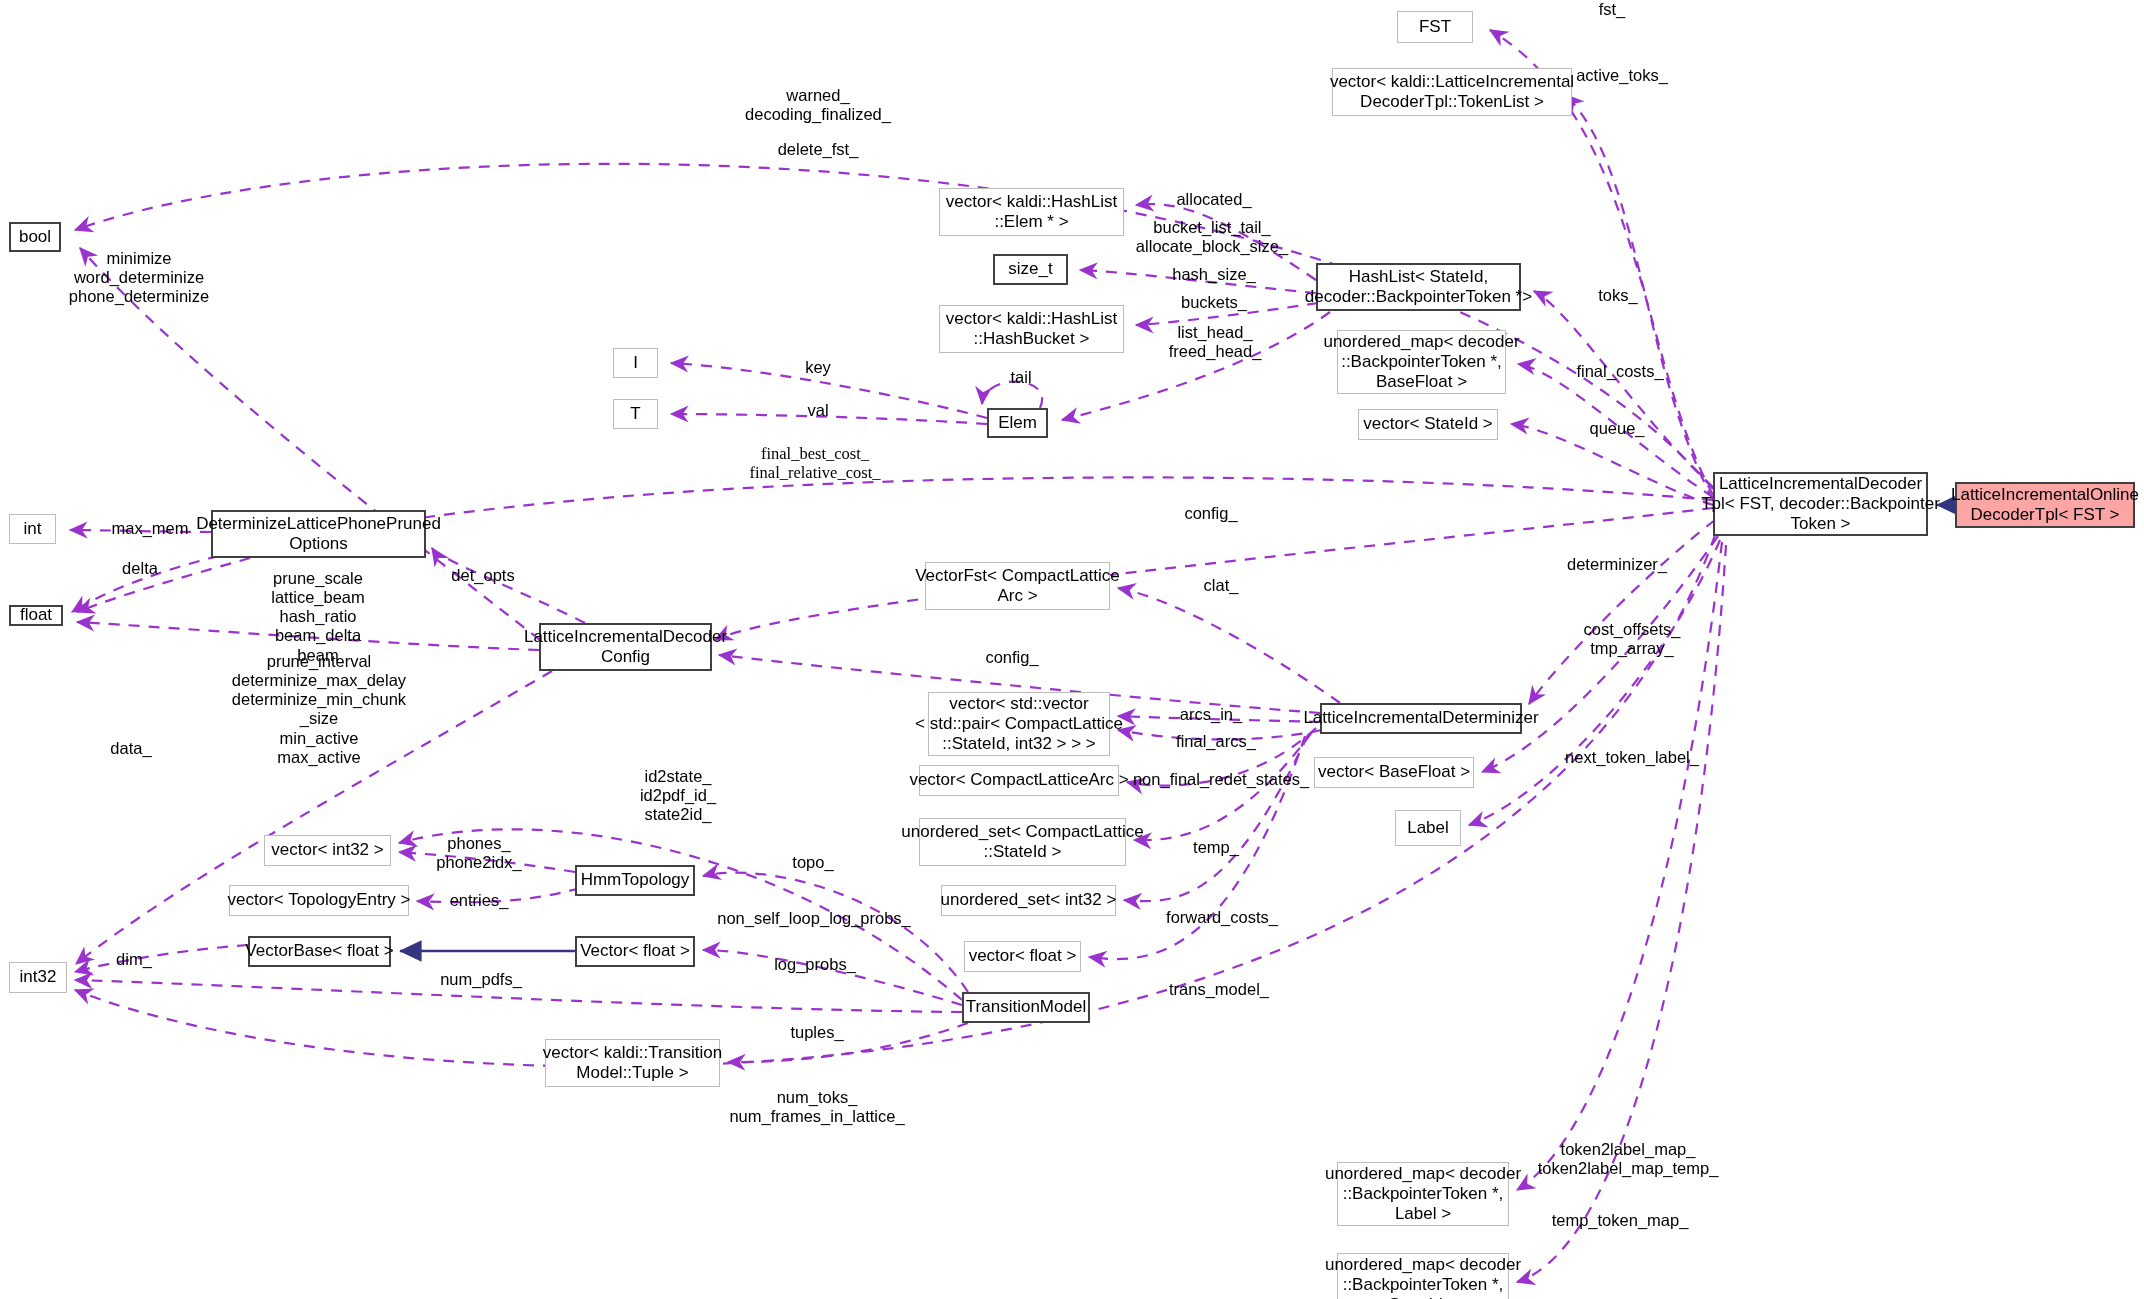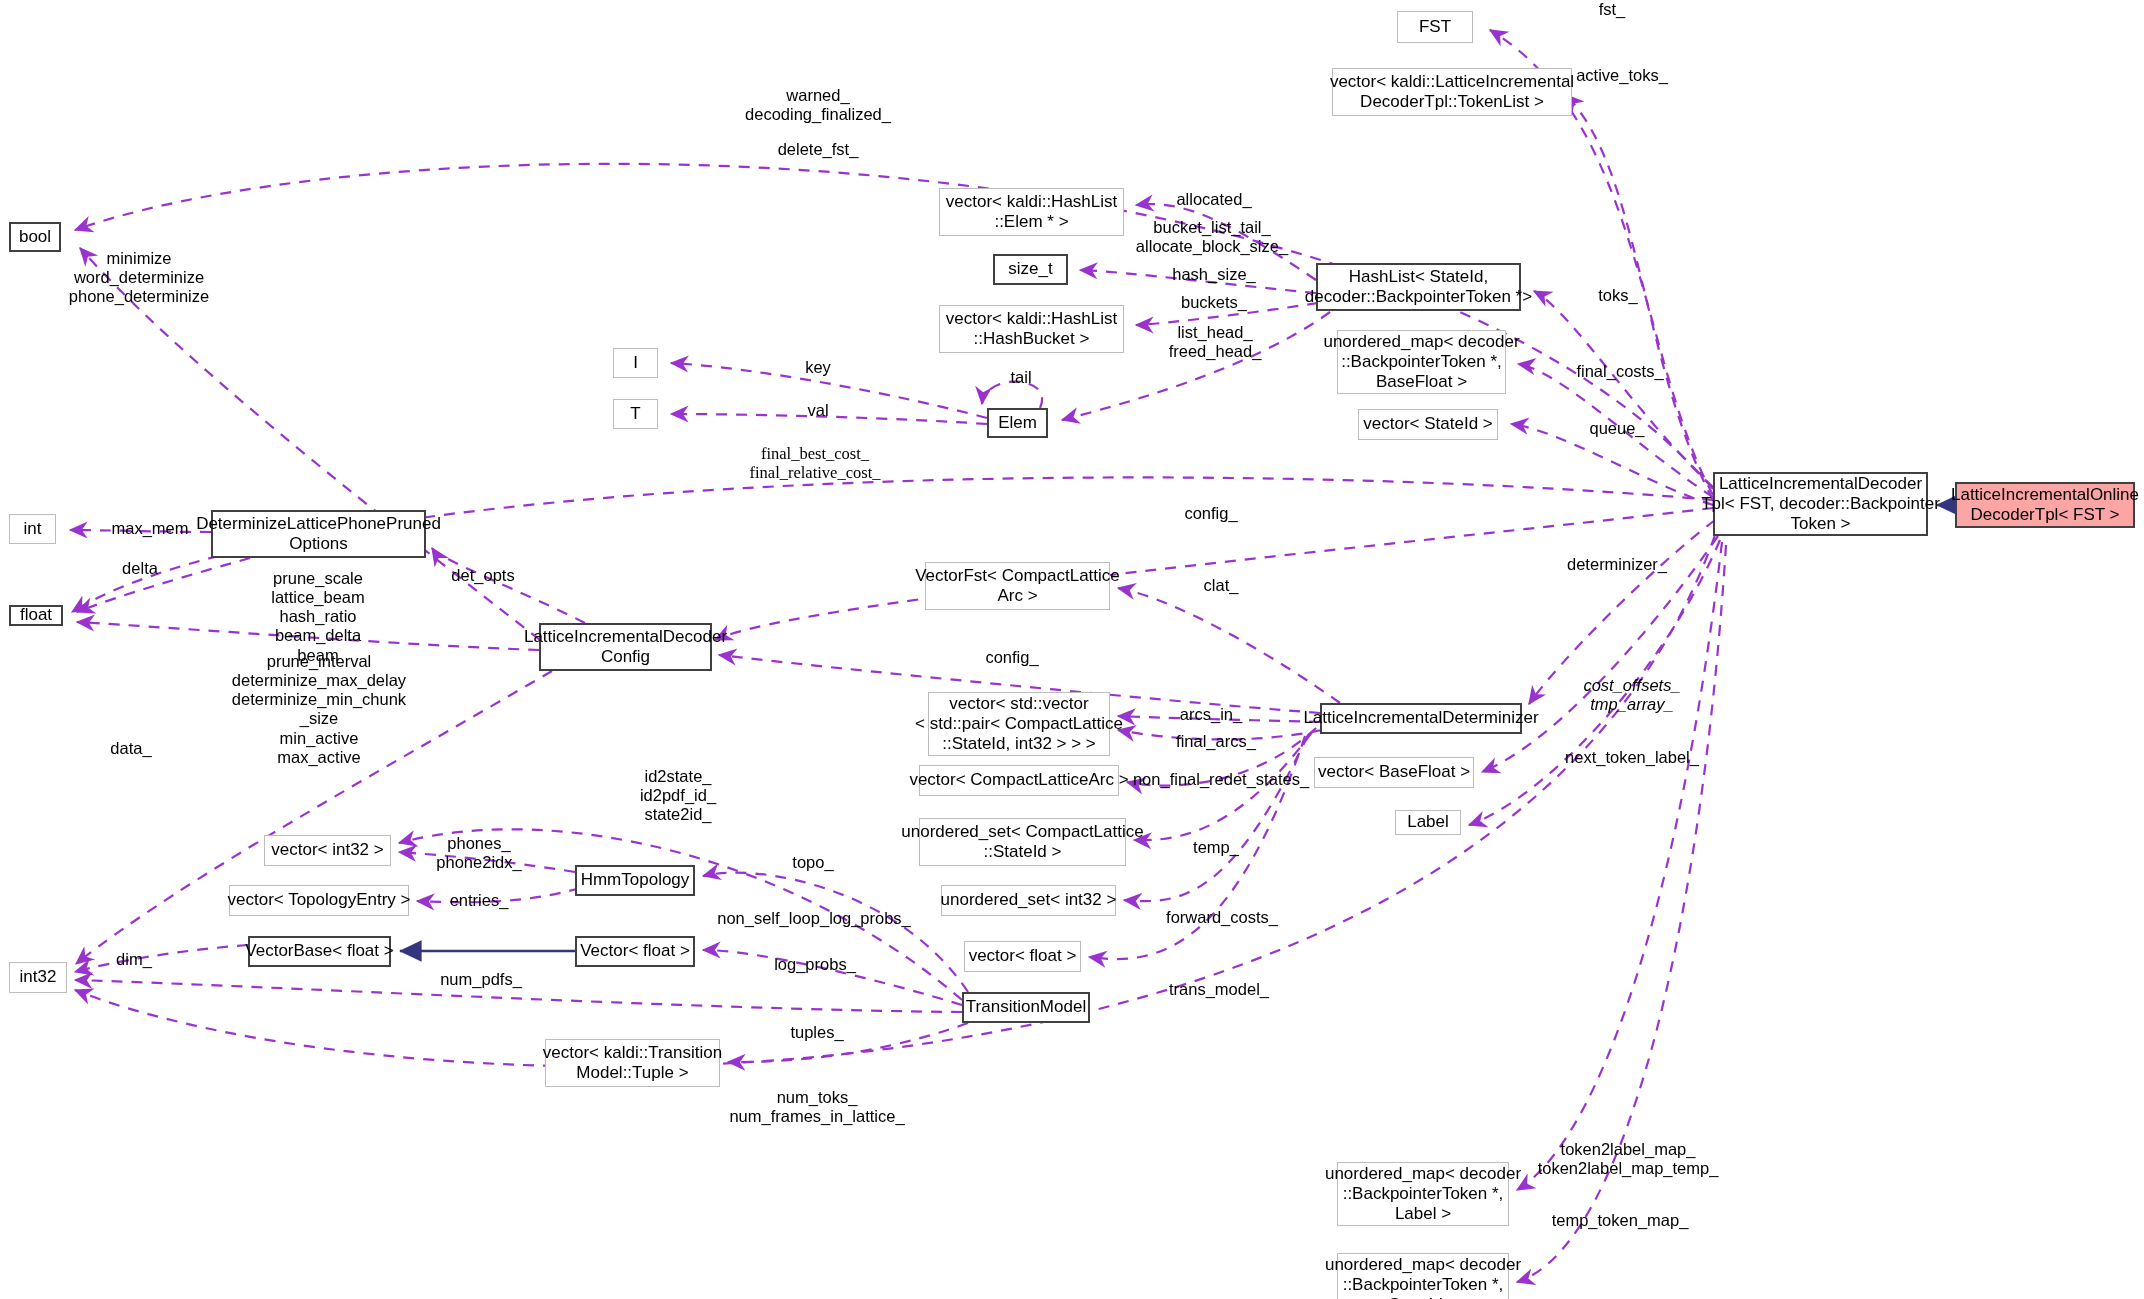--- a/index.html
+++ b/index.html
@@ -203,21 +203,21 @@
 Config</div>
       <div class="node thin" style="left: 928px; top: 692px; width: 182px; height: 64px;">vector&lt; std::vector
 &lt; std::pair&lt; CompactLattice
 ::StateId, int32 &gt; &gt; &gt;</div>
       <div class="node thick" style="left: 1320px; top: 703px; width: 202px; height: 31px;">LatticeIncrementalDeterminizer</div>
       <div class="node thin" style="left: 919px; top: 765px; width: 200px; height: 31px;">vector&lt; CompactLatticeArc &gt;</div>
       <div class="node thin" style="left: 1314px; top: 757px; width: 160px; height: 31px;">vector&lt; BaseFloat &gt;</div>
       <div class="node thin" style="left: 264px; top: 835px; width: 127px; height: 31px;">vector&lt; int32 &gt;</div>
       <div class="node thin" style="left: 919px; top: 818px; width: 207px; height: 48px;">unordered_set&lt; CompactLattice
 ::StateId &gt;</div>
-      <div class="node thin" style="left: 1395px; top: 810px; width: 66px; height: 25px;">Label</div>
+      <div class="node thin" style="left: 1395px; top: 810px; width: 66px; height: 36px;">Label</div>
       <div class="node thin" style="left: 229px; top: 885px; width: 180px; height: 31px;">vector&lt; TopologyEntry &gt;</div>
       <div class="node thick" style="left: 575px; top: 865px; width: 120px; height: 31px;">HmmTopology</div>
       <div class="node thin" style="left: 941px; top: 885px; width: 175px; height: 31px;">unordered_set&lt; int32 &gt;</div>
       <div class="node thick" style="left: 248px; top: 936px; width: 143px; height: 31px;">VectorBase&lt; float &gt;</div>
       <div class="node thick" style="left: 575px; top: 936px; width: 120px; height: 31px;">Vector&lt; float &gt;</div>
       <div class="node thin" style="left: 964px; top: 941px; width: 117px; height: 31px;">vector&lt; float &gt;</div>
       <div class="node thin" style="left: 9px; top: 962px; width: 58px; height: 31px;">int32</div>
       <div class="node thick" style="left: 962px; top: 992px; width: 128px; height: 31px;">TransitionModel</div>
       <div class="node thin" style="left: 545px; top: 1039px; width: 175px; height: 48px;">vector&lt; kaldi::Transition
 Model::Tuple &gt;</div>
@@ -262,21 +262,21 @@
 hash_ratio
 beam_delta
 beam</div>
       <div class="edge-label" style="left: 1221px; top: 576px;">clat_</div>
       <div class="edge-label" style="left: 319px; top: 652px;">prune_interval
 determinize_max_delay
 determinize_min_chunk
 _size
 min_active
 max_active</div>
-      <div class="edge-label" style="left: 1632px; top: 676px; font-style: italic;">cost_offsets_
+      <div class="edge-label" style="left: 1632px; top: 620px;">cost_offsets_
 tmp_array_</div>
       <div class="edge-label" style="left: 1012px; top: 648px;">config_</div>
       <div class="edge-label" style="left: 1211px; top: 705px;">arcs_in_</div>
       <div class="edge-label" style="left: 1216px; top: 732px;">final_arcs_</div>
       <div class="edge-label" style="left: 131px; top: 739px;">data_</div>
       <div class="edge-label" style="left: 1632px; top: 748px;">next_token_label_</div>
       <div class="edge-label" style="left: 1221px; top: 770px;">non_final_redet_states_</div>
       <div class="edge-label" style="left: 678px; top: 767px;">id2state_
 id2pdf_id_
 state2id_</div>

